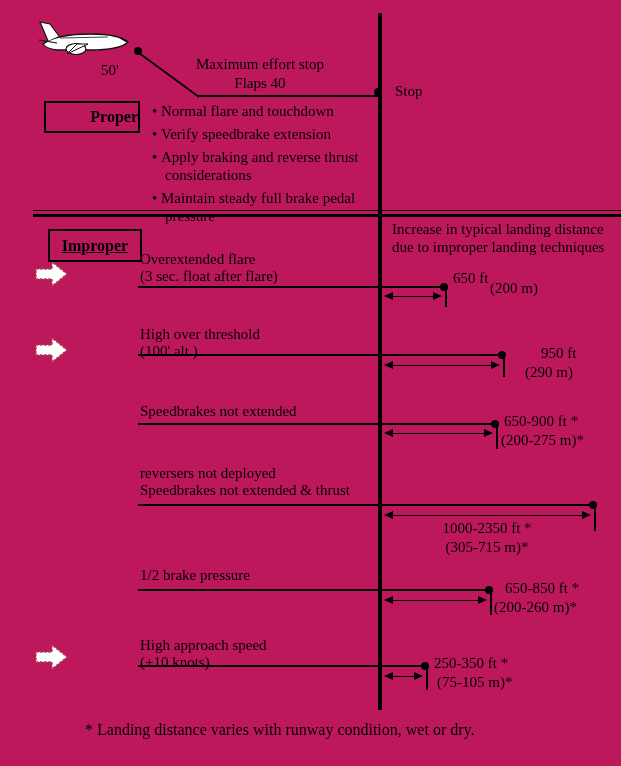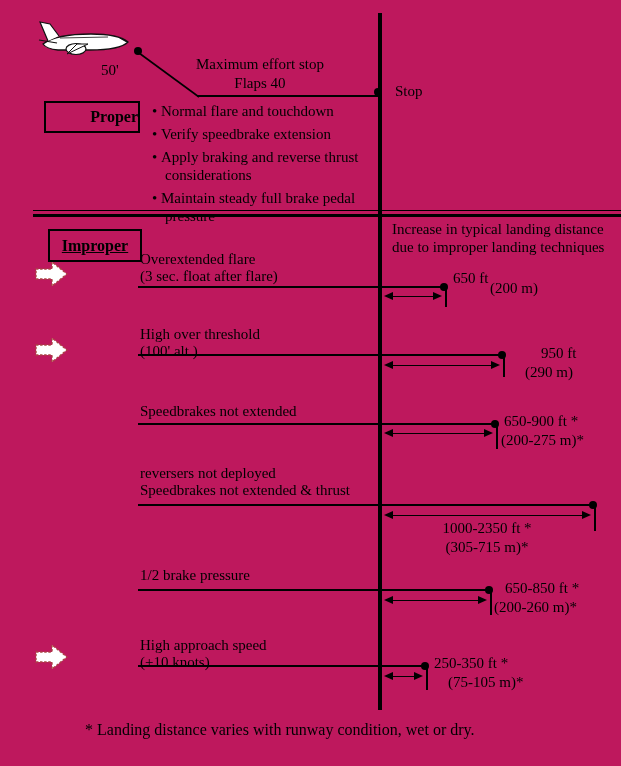--- a/index.html
+++ b/index.html
@@ -174,19 +174,19 @@
   </div>
   <div class="hline" style="left:138px;top:665px;width:287px;"></div>
   <div class="dot" style="left:421px;top:662px;"></div>
   <div class="tick" style="left:426px;top:664px;height:26px;"></div>
   <div class="dar" style="left:384px;top:672px;width:39px;">
     <span class="sh"></span>
       <span class="al"></span>
       <span class="ar"></span>
   </div>
   <div class="val" style="left:434px;top:655px;">250-350 ft *</div>
-  <div class="val" style="left:448px;top:674px;">(75-105 m)*</div>
+  <div class="val" style="left:437px;top:674px;">(75-105 m)*</div>
 
   <div class="foot">
     <div class="fl1">* Landing distance varies with runway condition, wet or dry.</div>
   </div>
 
 </div>
 
 </body></html>

